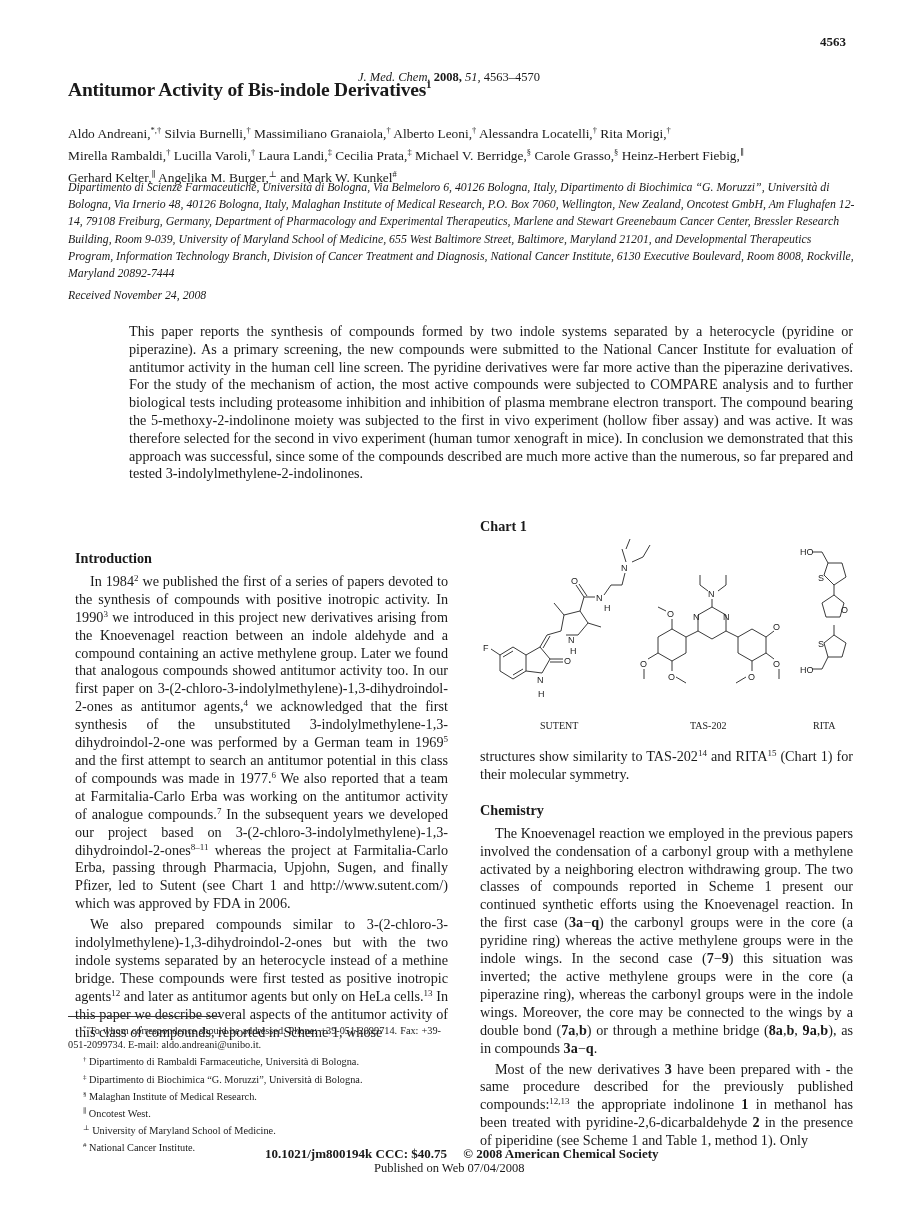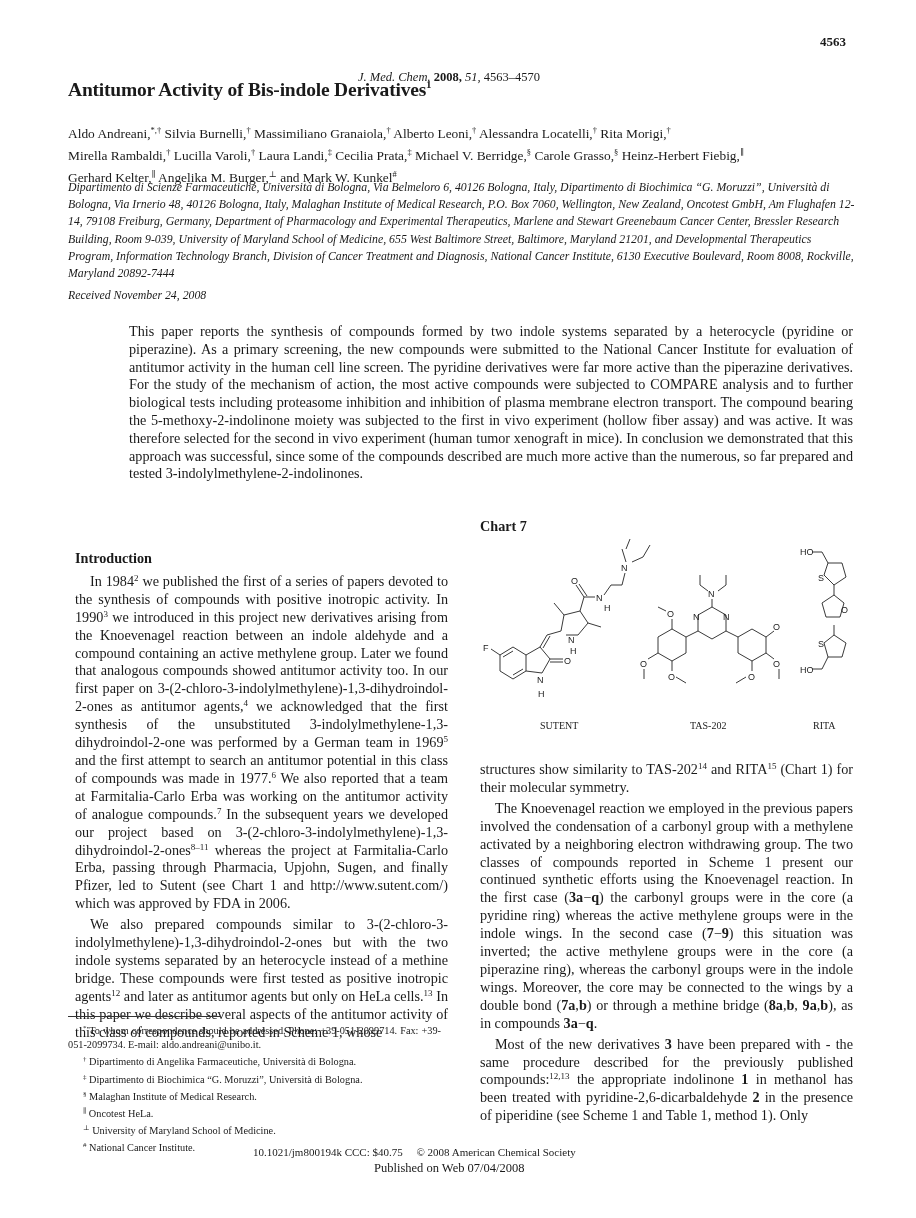--- a/index.html
+++ b/index.html
@@ -11,35 +11,35 @@
   .hdr-page { left: 820px; top: 34px; font-size: 13px; font-weight: bold; }
   .title { left: 68px; top: 78px; font-size: 19.5px; font-weight: bold; letter-spacing: -0.2px; }
   .title sup { font-size: 11px; }
   .authors { left: 68px; top: 121px; width: 790px; font-size: 13.4px; line-height: 19px; }
   .authors sup { font-size: 8.5px; vertical-align: 5px; }
   .affil { left: 68px; top: 179px; width: 790px; font-size: 11.8px; font-style: italic; line-height: 17.2px; }
   .received { left: 68px; top: 288px; font-size: 11.8px; font-style: italic; }
   .abstract { left: 129px; top: 323px; width: 724px; font-size: 14.2px; line-height: 17.8px; text-align: justify; }
   .col { font-size: 14.2px; line-height: 17.9px; text-align: justify; }
   .col-left { left: 75px; top: 518px; width: 373px; margin-top: 32px; }
-  .col-right { left: 480px; top: 748px; width: 373px; margin-top: 13px; }
+  .col-right { left: 480px; top: 748px; width: 373px; }
   .col p { margin: 0; text-indent: 15px; }
   .col p + p { margin-top: 3px; }
   .sec-head { font-weight: bold; font-size: 14.2px; margin: 0 0 5px 0; }
   .col sup { font-size: 9px; vertical-align: 5px; line-height: 0; }
   .col b { font-weight: bold; }
   .chart-label { left: 480px; top: 518px; font-weight: bold; font-size: 14.2px; }
   .chart-area { left: 480px; top: 535px; width: 380px; height: 210px; }
   .mol-name { font-family: Liberation Serif, serif; font-size: 10px; position: absolute; top: 185px; }
   .footnote-rule { left: 68px; top: 1016px; width: 153px; height: 1px; background: #333; }
   .footnotes { left: 68px; top: 1021px; width: 373px; font-size: 10.3px; line-height: 14.2px; }
   .footnotes div { text-indent: 15px; }
   .footnotes div.first { text-align: justify; }
   .footnotes sup { font-size: 7px; vertical-align: 4px; }
-  .bottom-line1 { left: 253px; top: 1146px; font-size: 11px; white-space: pre; }
+  .bottom-line1 { left: 265px; top: 1146px; font-size: 13px; white-space: pre; font-weight: bold; }
   .bottom-line2 { left: 374px; top: 1161px; font-size: 12.5px; }
   svg text { font-family: "Liberation Sans", "DejaVu Sans", sans-serif; font-size: 9px; fill: #222; }
   svg line, svg polyline, svg polygon { stroke: #222; stroke-width: 0.9; fill: none; }
 </style>
 </head>
 <body>
 
 <div class="abs hdr-journal">
   <i>J. Med. Chem.</i>
   <b>2008,</b>
@@ -57,21 +57,21 @@
 <div class="abs received">Received November 24, 2008</div>
 
 <div class="abs abstract">This paper reports the synthesis of compounds formed by two indole systems separated by a heterocycle (pyridine or piperazine). As a primary screening, the new compounds were submitted to the National Cancer Institute for evaluation of antitumor activity in the human cell line screen. The pyridine derivatives were far more active than the piperazine derivatives. For the study of the mechanism of action, the most active compounds were subjected to COMPARE analysis and to further biological tests including proteasome inhibition and inhibition of plasma membrane electron transport. The compound bearing the 5-methoxy-2-indolinone moiety was subjected to the first in vivo experiment (hollow fiber assay) and was active. It was therefore selected for the second in vivo experiment (human tumor xenograft in mice). In conclusion we demonstrated that this approach was successful, since some of the compounds described are much more active than the numerous, so far prepared and tested 3-indolylmethylene-2-indolinones.</div>
 
 <div class="abs col col-left">
   <div class="sec-head">Introduction</div>
   <p><span>In 1984</span><sup>2</sup><span> we published the first of a series of papers devoted to the synthesis of compounds with positive inotropic activity. In 1990</span><sup>3</sup><span> we introduced in this project new derivatives arising from the Knoevenagel reaction between an indole aldehyde and a compound containing an active methylene group. Later we found that analogous compounds showed antitumor activity too. In our first paper on 3-(2-chloro-3-indolylmethylene)-1,3-dihydroindol-2-ones as antitumor agents,</span><sup>4</sup><span> we acknowledged that the first synthesis of the unsubstituted 3-indolylmethylene-1,3-dihydroindol-2-one was performed by a German team in 1969</span><sup>5</sup><span> and the first attempt to search an antitumor potential in this class of compounds was made in 1977.</span><sup>6</sup><span> We also reported that a team at Farmitalia-Carlo Erba was working on the antitumor activity of analogue compounds.</span><sup>7</sup><span> In the subsequent years we developed our project based on 3-(2-chloro-3-indolylmethylene)-1,3-dihydroindol-2-ones</span><sup>8–11</sup><span> whereas the project at Farmitalia-Carlo Erba, passing through Pharmacia, Upjohn, Sugen, and finally Pfizer, led to Sutent (see Chart 1 and http://www.sutent.com/) which was approved by FDA in 2006.</span></p>
   <p><span>We also prepared compounds similar to 3-(2-chloro-3-indolylmethylene)-1,3-dihydroindol-2-ones but with the two indole systems separated by an heterocycle instead of a methine bridge. These compounds were first tested as positive inotropic agents</span><sup>12</sup><span> and later as antitumor agents but only on HeLa cells.</span><sup>13</sup><span> In this paper we describe several aspects of the antitumor activity of this class of compounds, reported in Scheme 1, whose</span></p>
 </div>
 
-<div class="abs chart-label">Chart 7</div>
+<div class="abs chart-label">Chart 1</div>
 <div class="abs chart-area">
 
   <svg style="position:absolute;left:0;top:0" width="150" height="180" viewBox="0 0 150 180">
 
     <polygon points="20,120 33,112 46,120 46,136 33,144 20,136"></polygon>
     <line x1="23" y1="122" x2="33" y2="116"></line>
       <line x1="43" y1="134" x2="33" y2="140"></line>
     <line x1="20" y1="120" x2="11" y2="114"></line>
     <text x="3" y="116">F</text>
 
@@ -163,29 +163,30 @@
     <text x="20" y="104">S</text>
     <line x1="30" y1="114" x2="24" y2="126"></line>
       <line x1="24" y1="126" x2="14" y2="126"></line>
     <text x="2" y="130">HO</text>
   </svg>
   <div class="mol-name" style="left:333px">RITA</div>
 </div>
 
 <div class="abs col col-right">
   <p style="text-indent:0"><span>structures show similarity to TAS-202</span><sup>14</sup><span> and RITA</span><sup>15</sup><span> (Chart 1) for their molecular symmetry.</span></p>
+  <div class="sec-head" style="margin-top:18px">Chemistry</div>
   <p><span>The Knoevenagel reaction we employed in the previous papers involved the condensation of a carbonyl group with a methylene activated by a neighboring electron withdrawing group. The two classes of compounds reported in Scheme 1 present our continued synthetic efforts using the Knoevenagel reaction. In the first case (</span><b>3a</b><span>−</span><b>q</b><span>) the carbonyl groups were in the core (a pyridine ring) whereas the active methylene groups were in the indole wings. In the second case (</span><b>7</b><span>−</span><b>9</b><span>) this situation was inverted; the active methylene groups were in the core (a piperazine ring), whereas the carbonyl groups were in the indole wings. Moreover, the core may be connected to the wings by a double bond (</span><b>7a</b><span>,</span><b>b</b><span>) or through a methine bridge (</span><b>8a</b><span>,</span><b>b</b><span>, </span><b>9a</b><span>,</span><b>b</b><span>), as in compounds </span><b>3a</b><span>−</span><b>q</b><span>.</span></p>
   <p><span>Most of the new derivatives </span><b>3</b><span> have been prepared with - the same procedure described for the previously published compounds:</span><sup>12,13</sup><span> the appropriate indolinone </span><b>1</b><span> in methanol has been treated with pyridine-2,6-dicarbaldehyde </span><b>2</b><span> in the presence of piperidine (see Scheme 1 and Table 1, method 1). Only</span></p>
 </div>
 
 <div class="abs footnote-rule"></div>
 <div class="abs footnotes" id="footnotes">
     <div class="first"><sup>*</sup><span> To whom correspondence should be addressed. Phone: +39-051-2099714. Fax: +39-051-2099734. E-mail: aldo.andreani@unibo.it.</span></div>
-    <div><sup>†</sup><span> Dipartimento di Angelika Farmaceutiche, Università di Bologna.</span></div>
+    <div><sup>†</sup><span> Dipartimento di Rambaldi Farmaceutiche, Università di Bologna.</span></div>
     <div><sup>‡</sup><span> Dipartimento di Biochimica “G. Moruzzi”, Università di Bologna.</span></div>
     <div><sup>§</sup><span> Malaghan Institute of Medical Research.</span></div>
-    <div><sup>∥</sup><span> Oncotest HeLa.</span></div>
+    <div><sup>∥</sup><span> Oncotest West.</span></div>
     <div><sup>⊥</sup><span> University of Maryland School of Medicine.</span></div>
     <div><sup>#</sup><span> National Cancer Institute.</span></div>
   </div>
 
 <div class="abs bottom-line1">10.1021/jm800194k CCC: $40.75     © 2008 American Chemical Society</div>
 <div class="abs bottom-line2">Published on Web 07/04/2008</div>
 
 </body></html>

